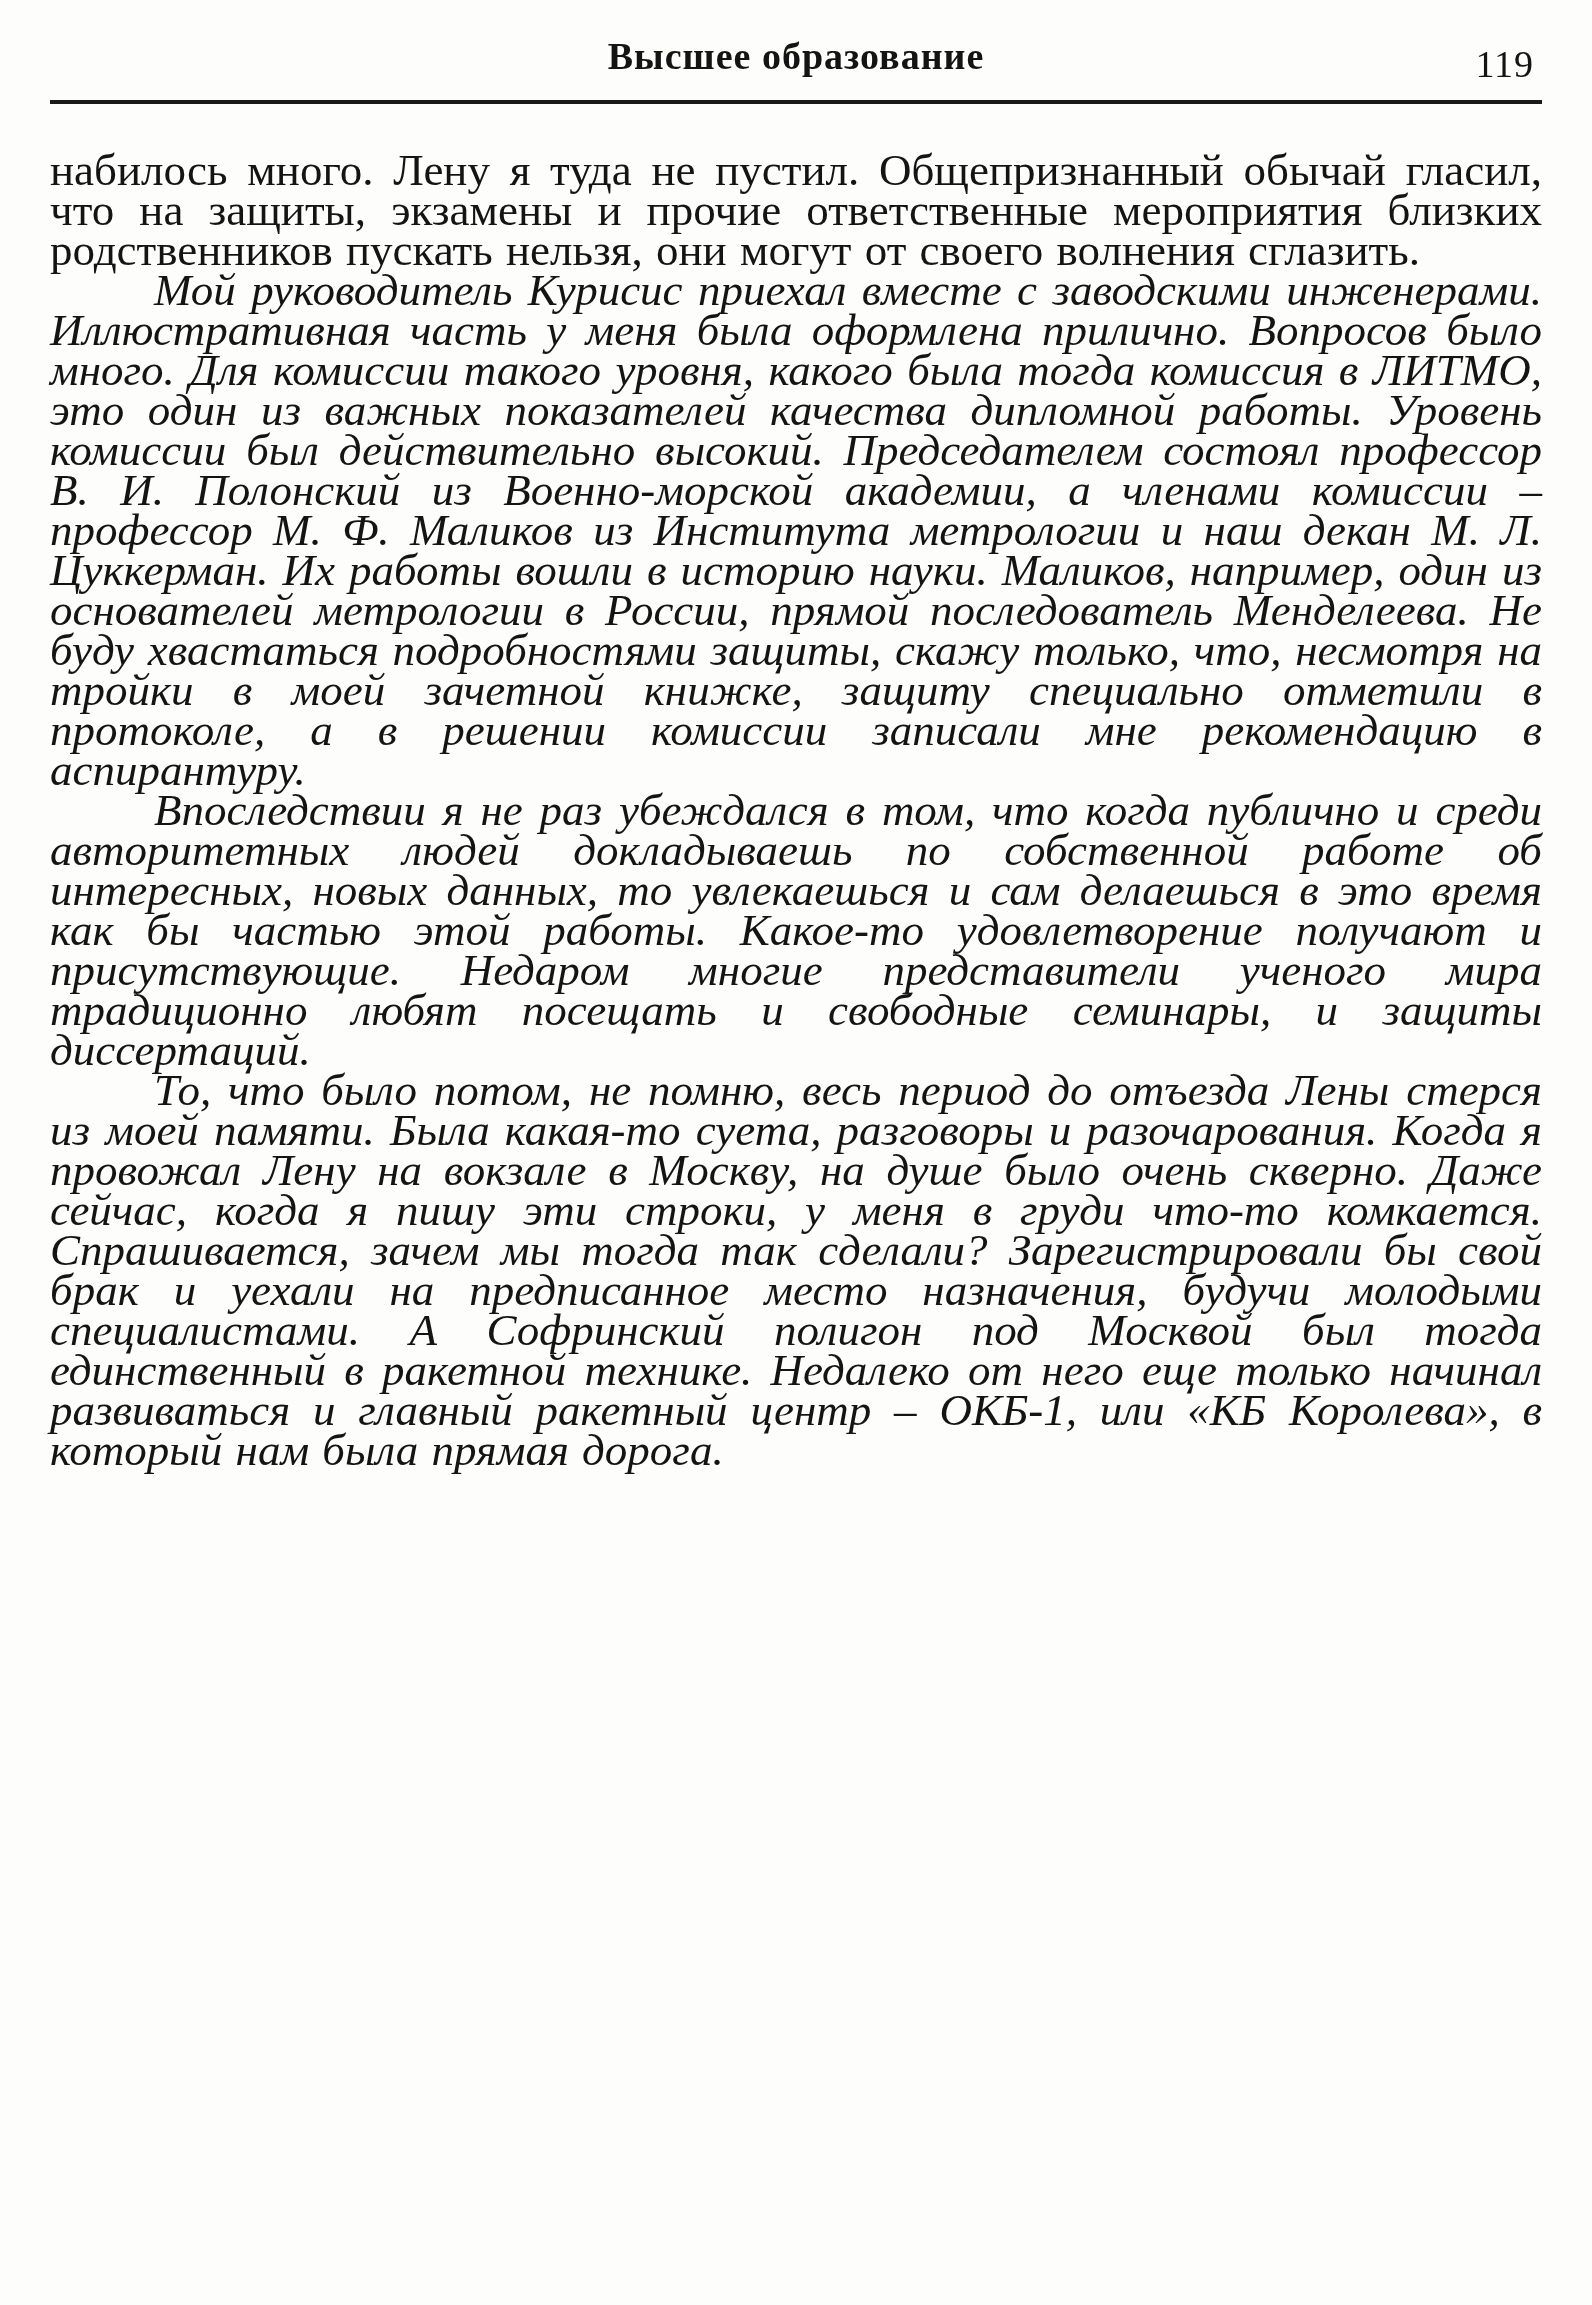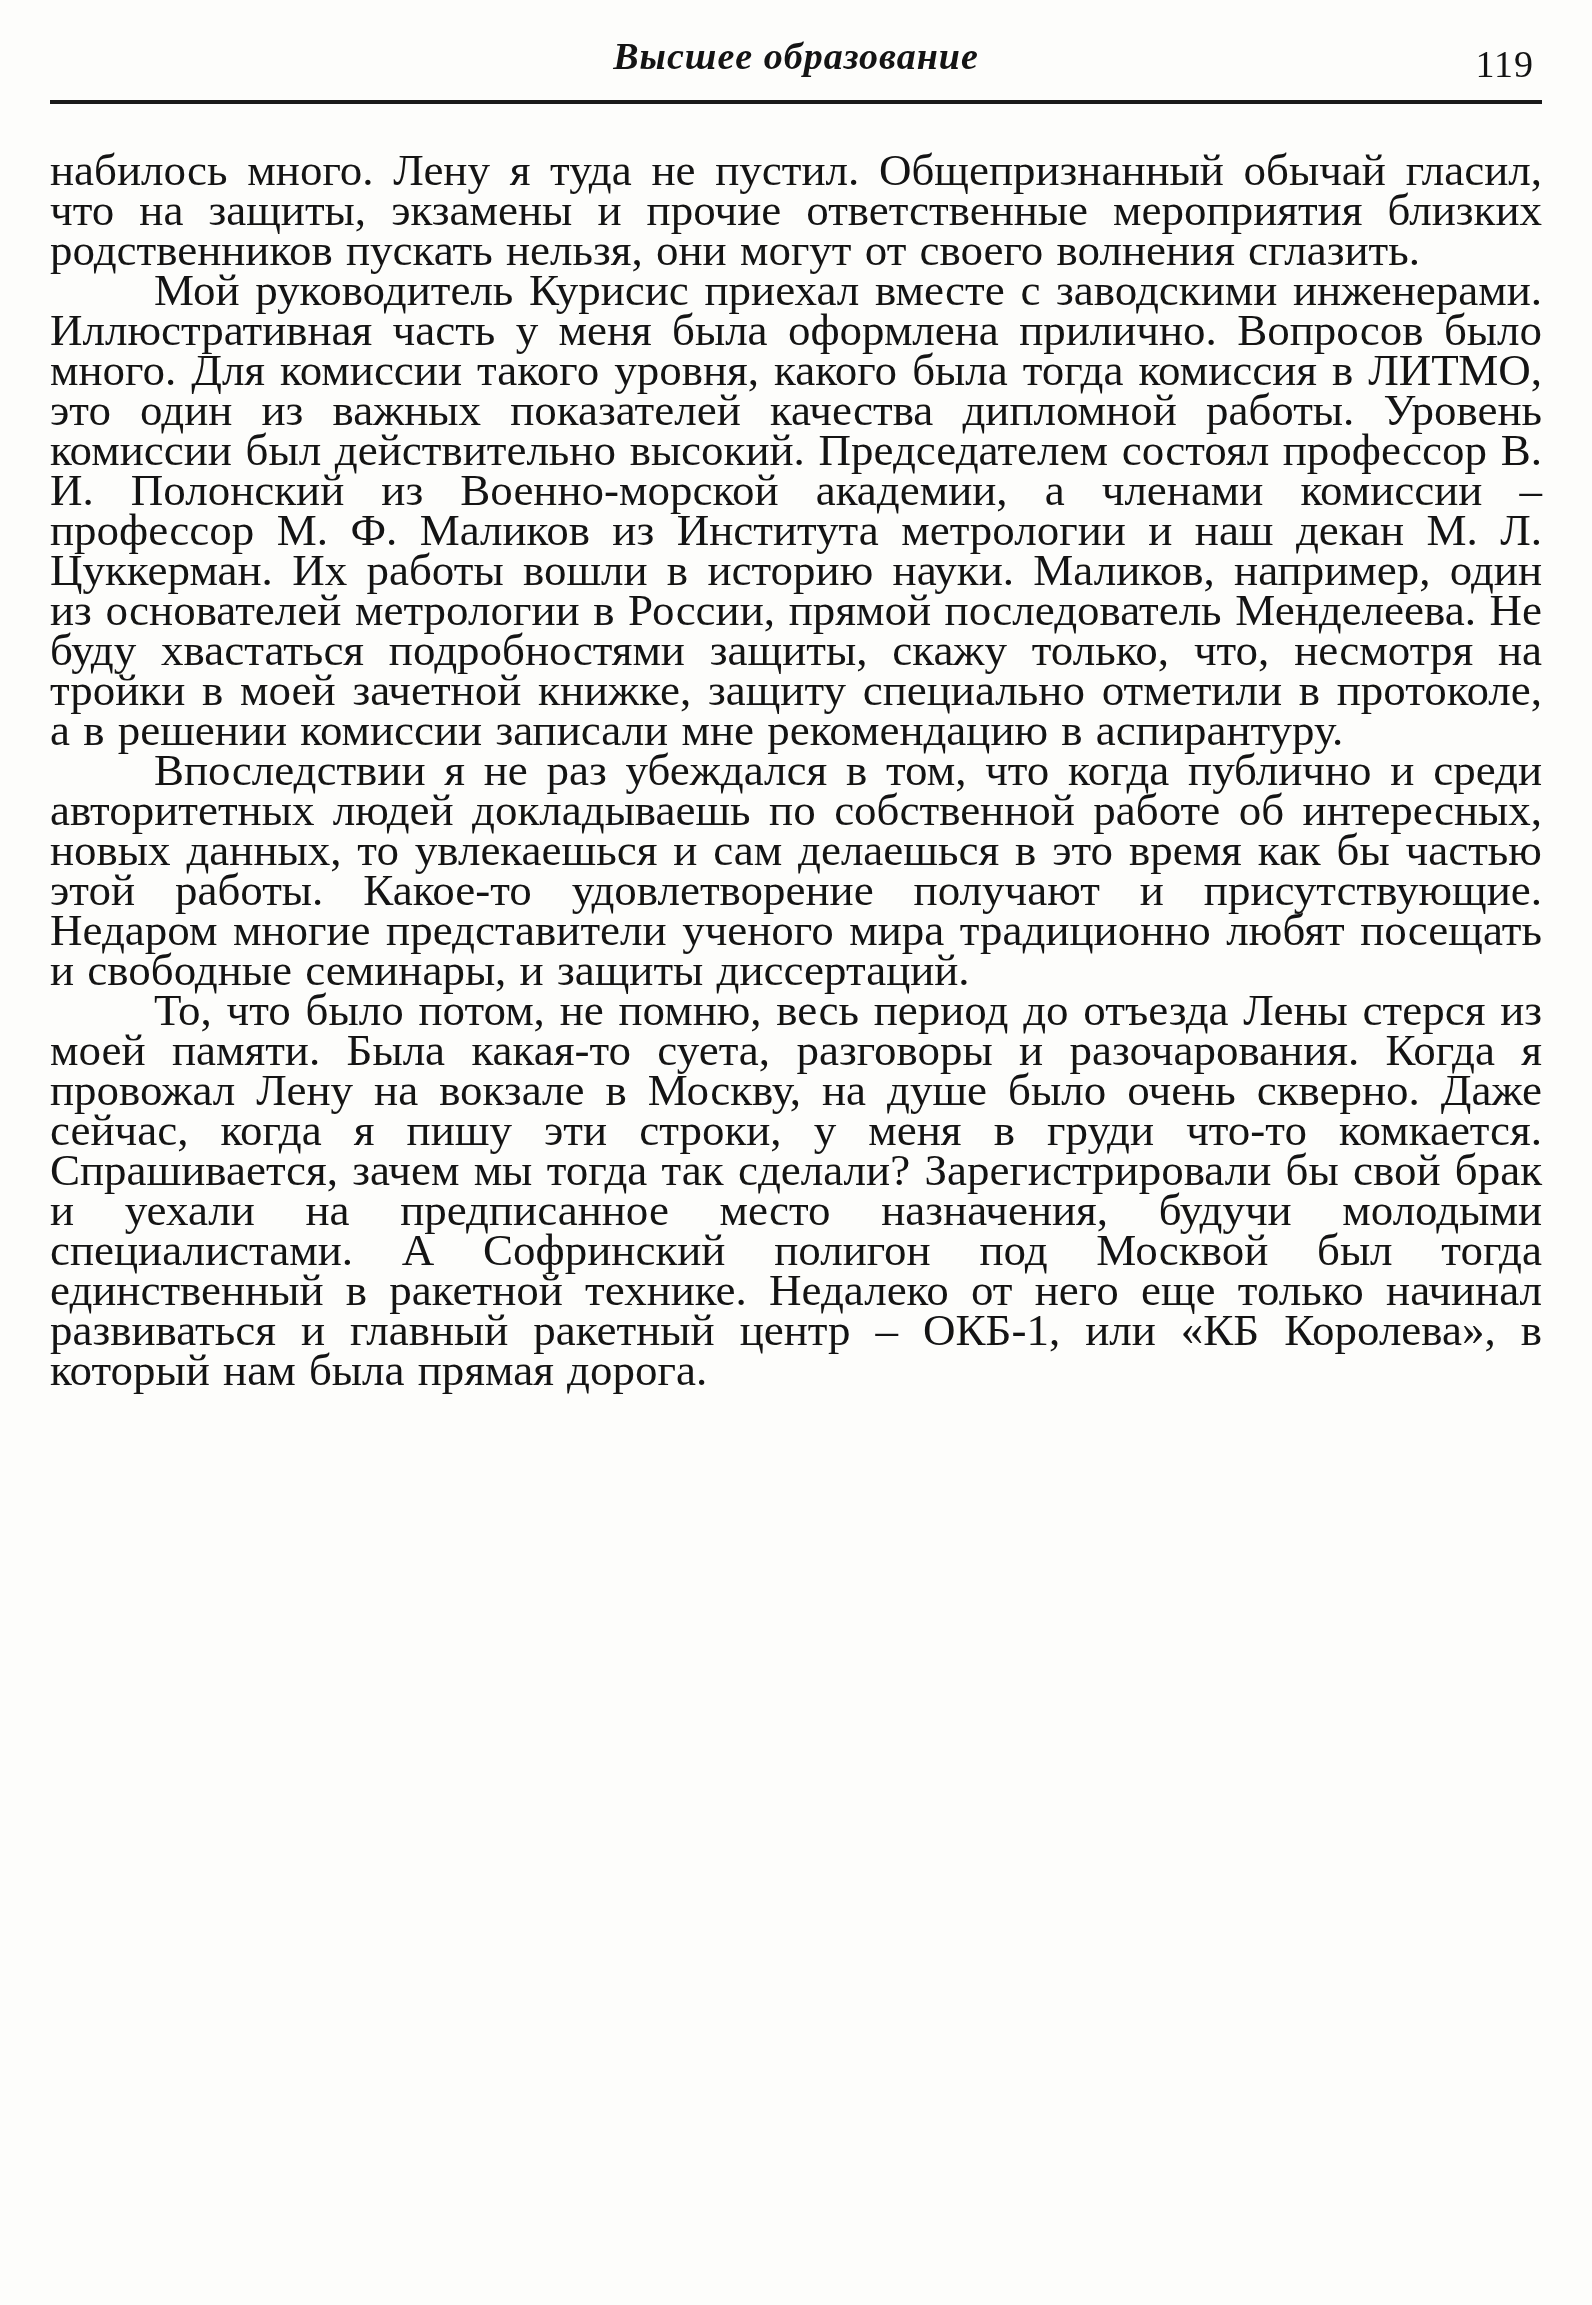--- a/index.html
+++ b/index.html
@@ -21,21 +21,20 @@
   }
   .running-header {
     position: relative;
     height: 60px;
   }
   .header-title {
     position: absolute;
     left: 0;
     right: 0;
     text-align: center;
-    font-style: italic;
     font-weight: bold;
     font-size: 38px;
     letter-spacing: 1px;
   }
   .page-number {
     position: absolute;
     right: 8px;
     top: 0;
     font-size: 38px;
     letter-spacing: 1px;
@@ -52,20 +51,21 @@
   .para {
     margin: 0;
     font-size: 45px;
     line-height: 40px;
     text-align: justify;
     text-justify: inter-word;
     word-spacing: 2px;
   }
   .para.indent {
     text-indent: 104px;
+    font-style: italic;
   }
 </style>
 </head>
 <body>
 
 <div class="page">
 
   <div class="running-header">
     <div class="header-title">Высшее образование</div>
     <div class="page-number">119</div>

